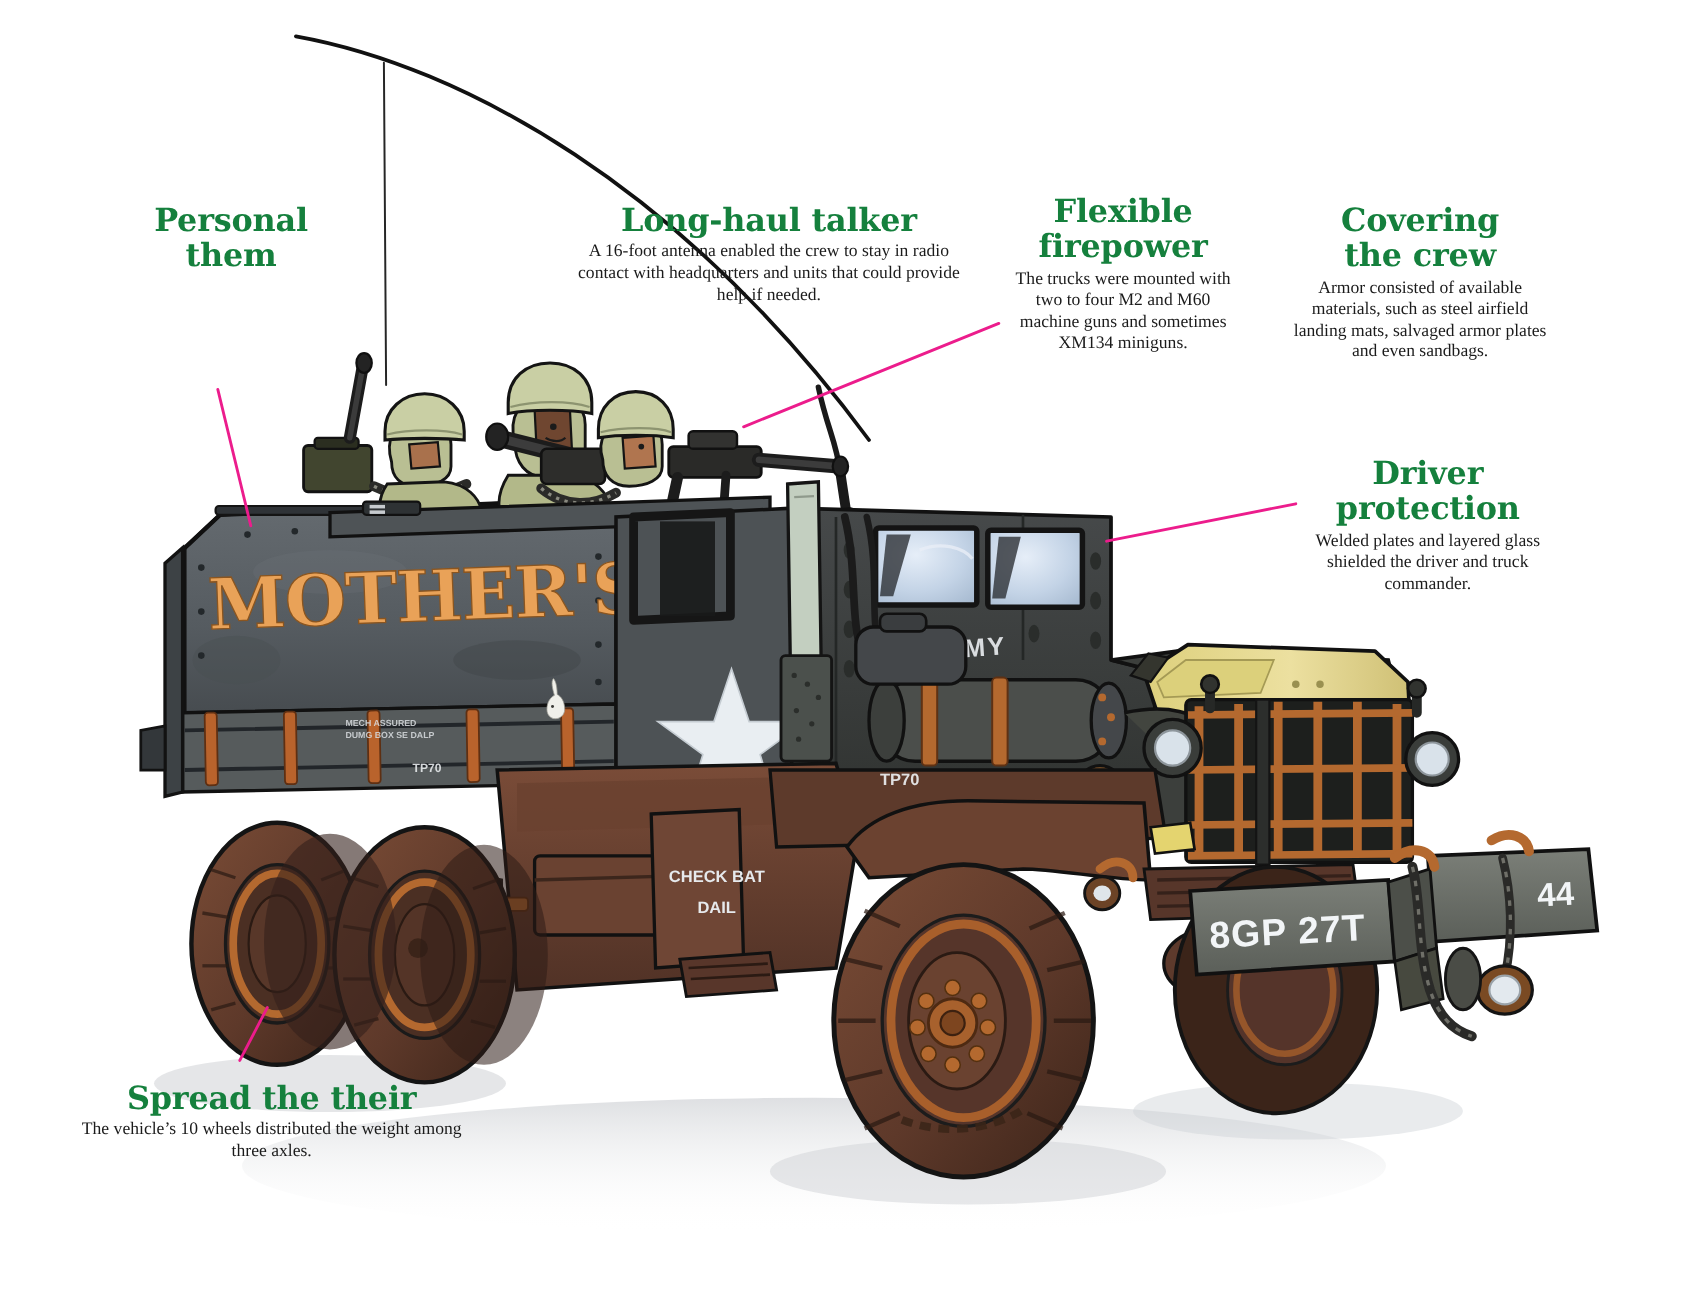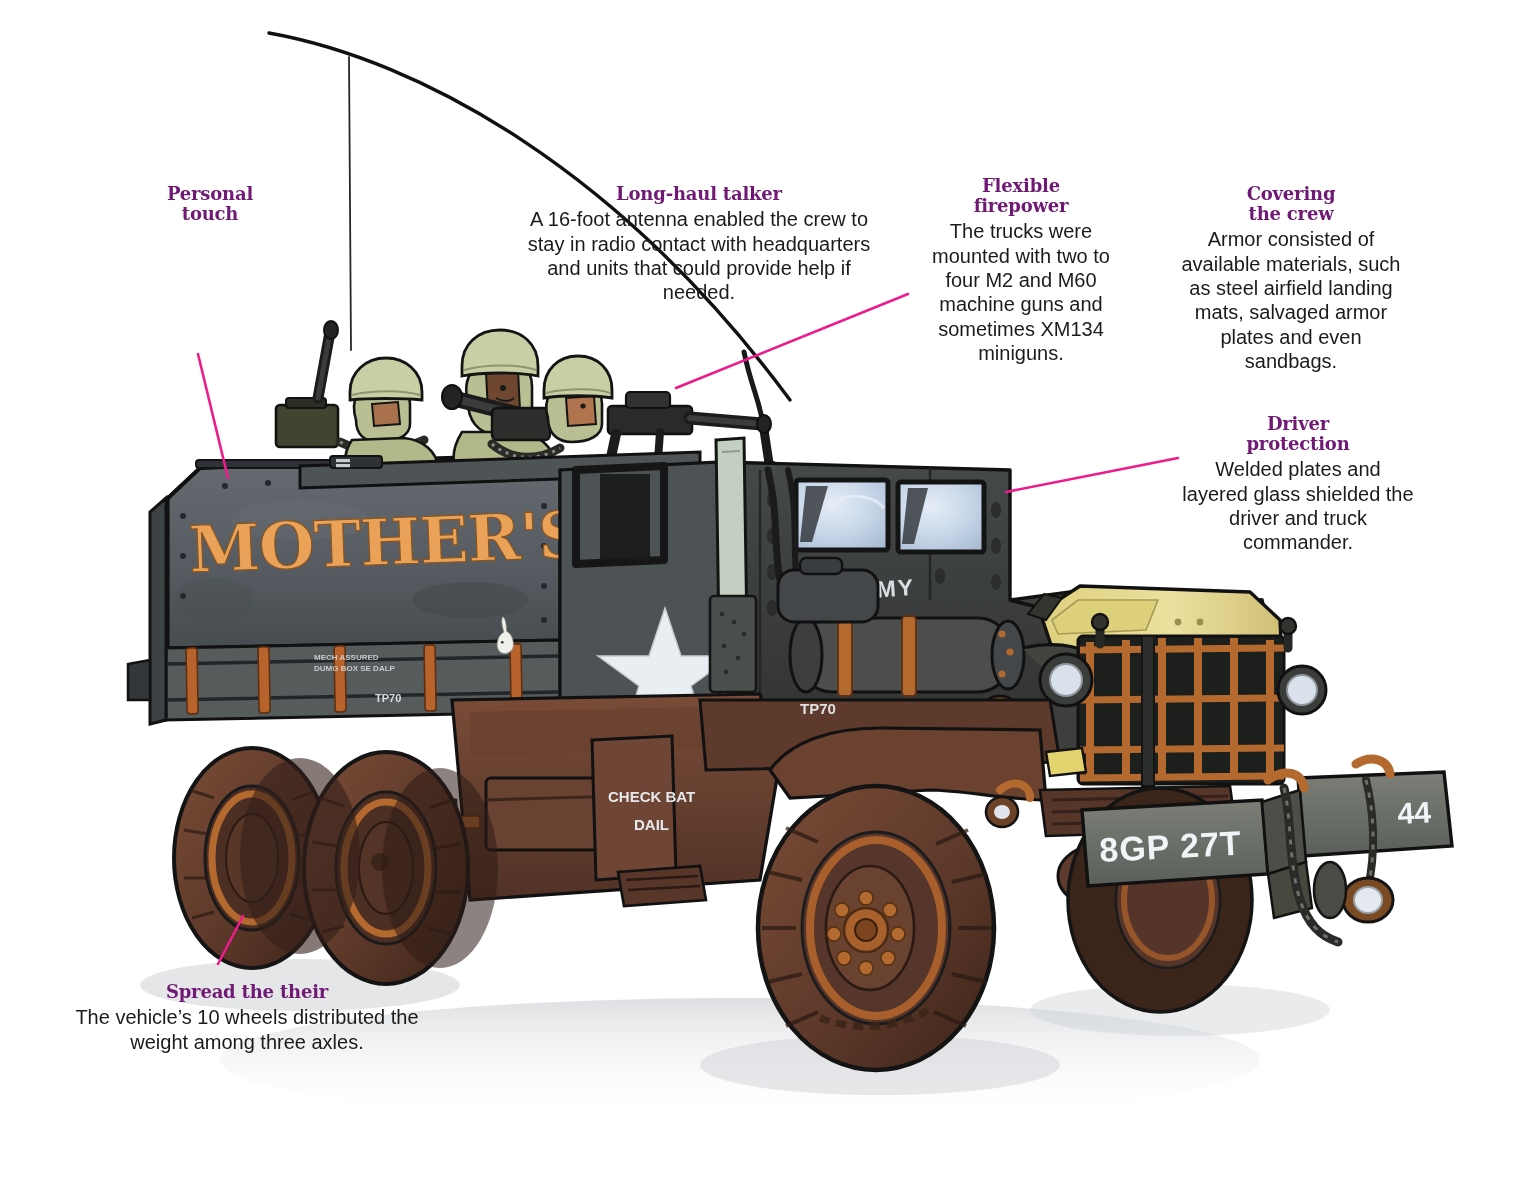--- a/index.html
+++ b/index.html
@@ -25,29 +25,29 @@
 
   
   .callout {
     position: absolute;
     text-align: center;
     line-height: 1.20;
   }
   .callout .c-title {
     font-family: "DejaVu Serif", "Liberation Serif", serif;
     font-weight: bold;
-    font-size: 18px;
+    font-size: 29px;
     letter-spacing: -0.2px;
-    color: #701a75;
+    color: #15803d;
     margin: 0 0 3px 0;
     line-height: 1.12;
   }
   .callout .c-body {
-    font-family: Liberation Sans, sans-serif;
-    font-size: 20px;
+    font-family: Liberation Serif, serif;
+    font-size: 16px;
     color: #1b1b1b;
     margin: 0;
     line-height: 1.22;
     text-align: center;
   }
 
   #co-personal   { left: 112px;  top: 184px; width: 196px; }
   #co-antenna    { left: 486px;  top: 184px; width: 370px; margin-left: 28px; }
   #co-firepower  { left: 916px;  top: 176px; width: 210px; }
   #co-covering   { left: 1172px; top: 184px; width: 238px; }
@@ -529,21 +529,21 @@
       <path d="M676,388 L908,294"></path>
       <path d="M1006,492 L1178,458"></path>
       <path d="M218,964 L243,916"></path>
     </g>
 
   </svg>
 
   <div class="callout" id="co-personal">
     <div class="c-title">
       <span>Personal</span><br>
-      <span>touch</span>
+      <span>them</span>
     </div>
   </div>
 
   <div class="callout" id="co-antenna">
     <div class="c-title">Long-haul talker</div>
     <p class="c-body">A 16-foot antenna enabled the crew to stay in radio contact with headquarters and units that could provide help if needed.</p>
   </div>
 
   <div class="callout" id="co-firepower">
     <div class="c-title">

